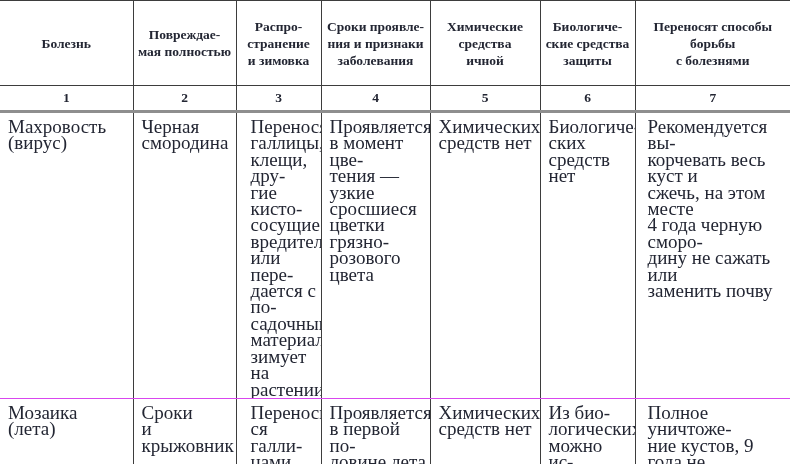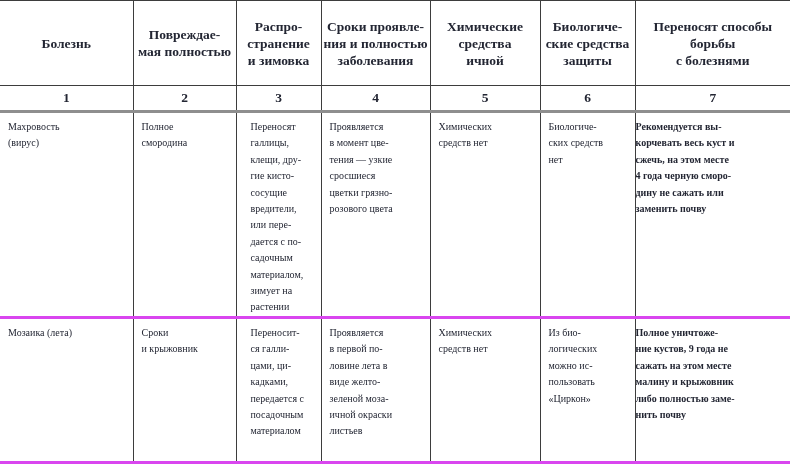--- a/index.html
+++ b/index.html
@@ -51,28 +51,28 @@
   tr.numbers-row td {
     height: 24px;
     vertical-align: middle;
     text-align: center;
     font-weight: bold;
     font-size: 13.5px;
     border-bottom: 3px solid #8e8e8e;
   }
   tr.body-row td {
     vertical-align: top;
-    font-size: 10px;
+    font-size: 19px;
     line-height: 16.4px;
     white-space: pre-line;
     padding: 6px 3px 0 8px;
-    border-bottom: 3px solid #d946ef;
+    border-bottom: 1px solid #d946ef;
   }
   tr.body-row td:nth-child(3) { padding-left: 14px; }
-  tr.body-row td:nth-child(7) { padding-left: 0; font-weight: bold; }
+  tr.body-row td:nth-child(7) { padding-left: 12px; }
   tr.row-1 td { height: 197px; }
   tr.row-2 td { height: 136px; }
 </style>
 </head>
 <body>
 
 <div class="page">
   <table class="diseases">
     <colgroup>
       <col class="c1">
@@ -85,21 +85,21 @@
     </colgroup>
     <tbody>
       <tr class="header-row">
         <th>Болезнь</th>
         <th>Повреждае-
 мая полностью</th>
         <th>Распро-
 странение
 и зимовка</th>
         <th>Сроки проявле-
-ния и полностью
+ния и признаки
 заболевания</th>
         <th>Химические
 средства
 ичной</th>
         <th>Биологиче-
 ские средства
 защиты</th>
         <th>Переносят способы
 борьбы
 с болезнями</th>
@@ -109,21 +109,21 @@
         <td>2</td>
         <td>3</td>
         <td>4</td>
         <td>5</td>
         <td>6</td>
         <td>7</td>
       </tr>
       <tr class="body-row row-1">
         <td>Махровость
 (вирус)</td>
-        <td>Полное
+        <td>Черная
 смородина</td>
         <td>Переносят
 галлицы,
 клещи, дру-
 гие кисто-
 сосущие
 вредители,
 или пере-
 дается с по-
 садочным

